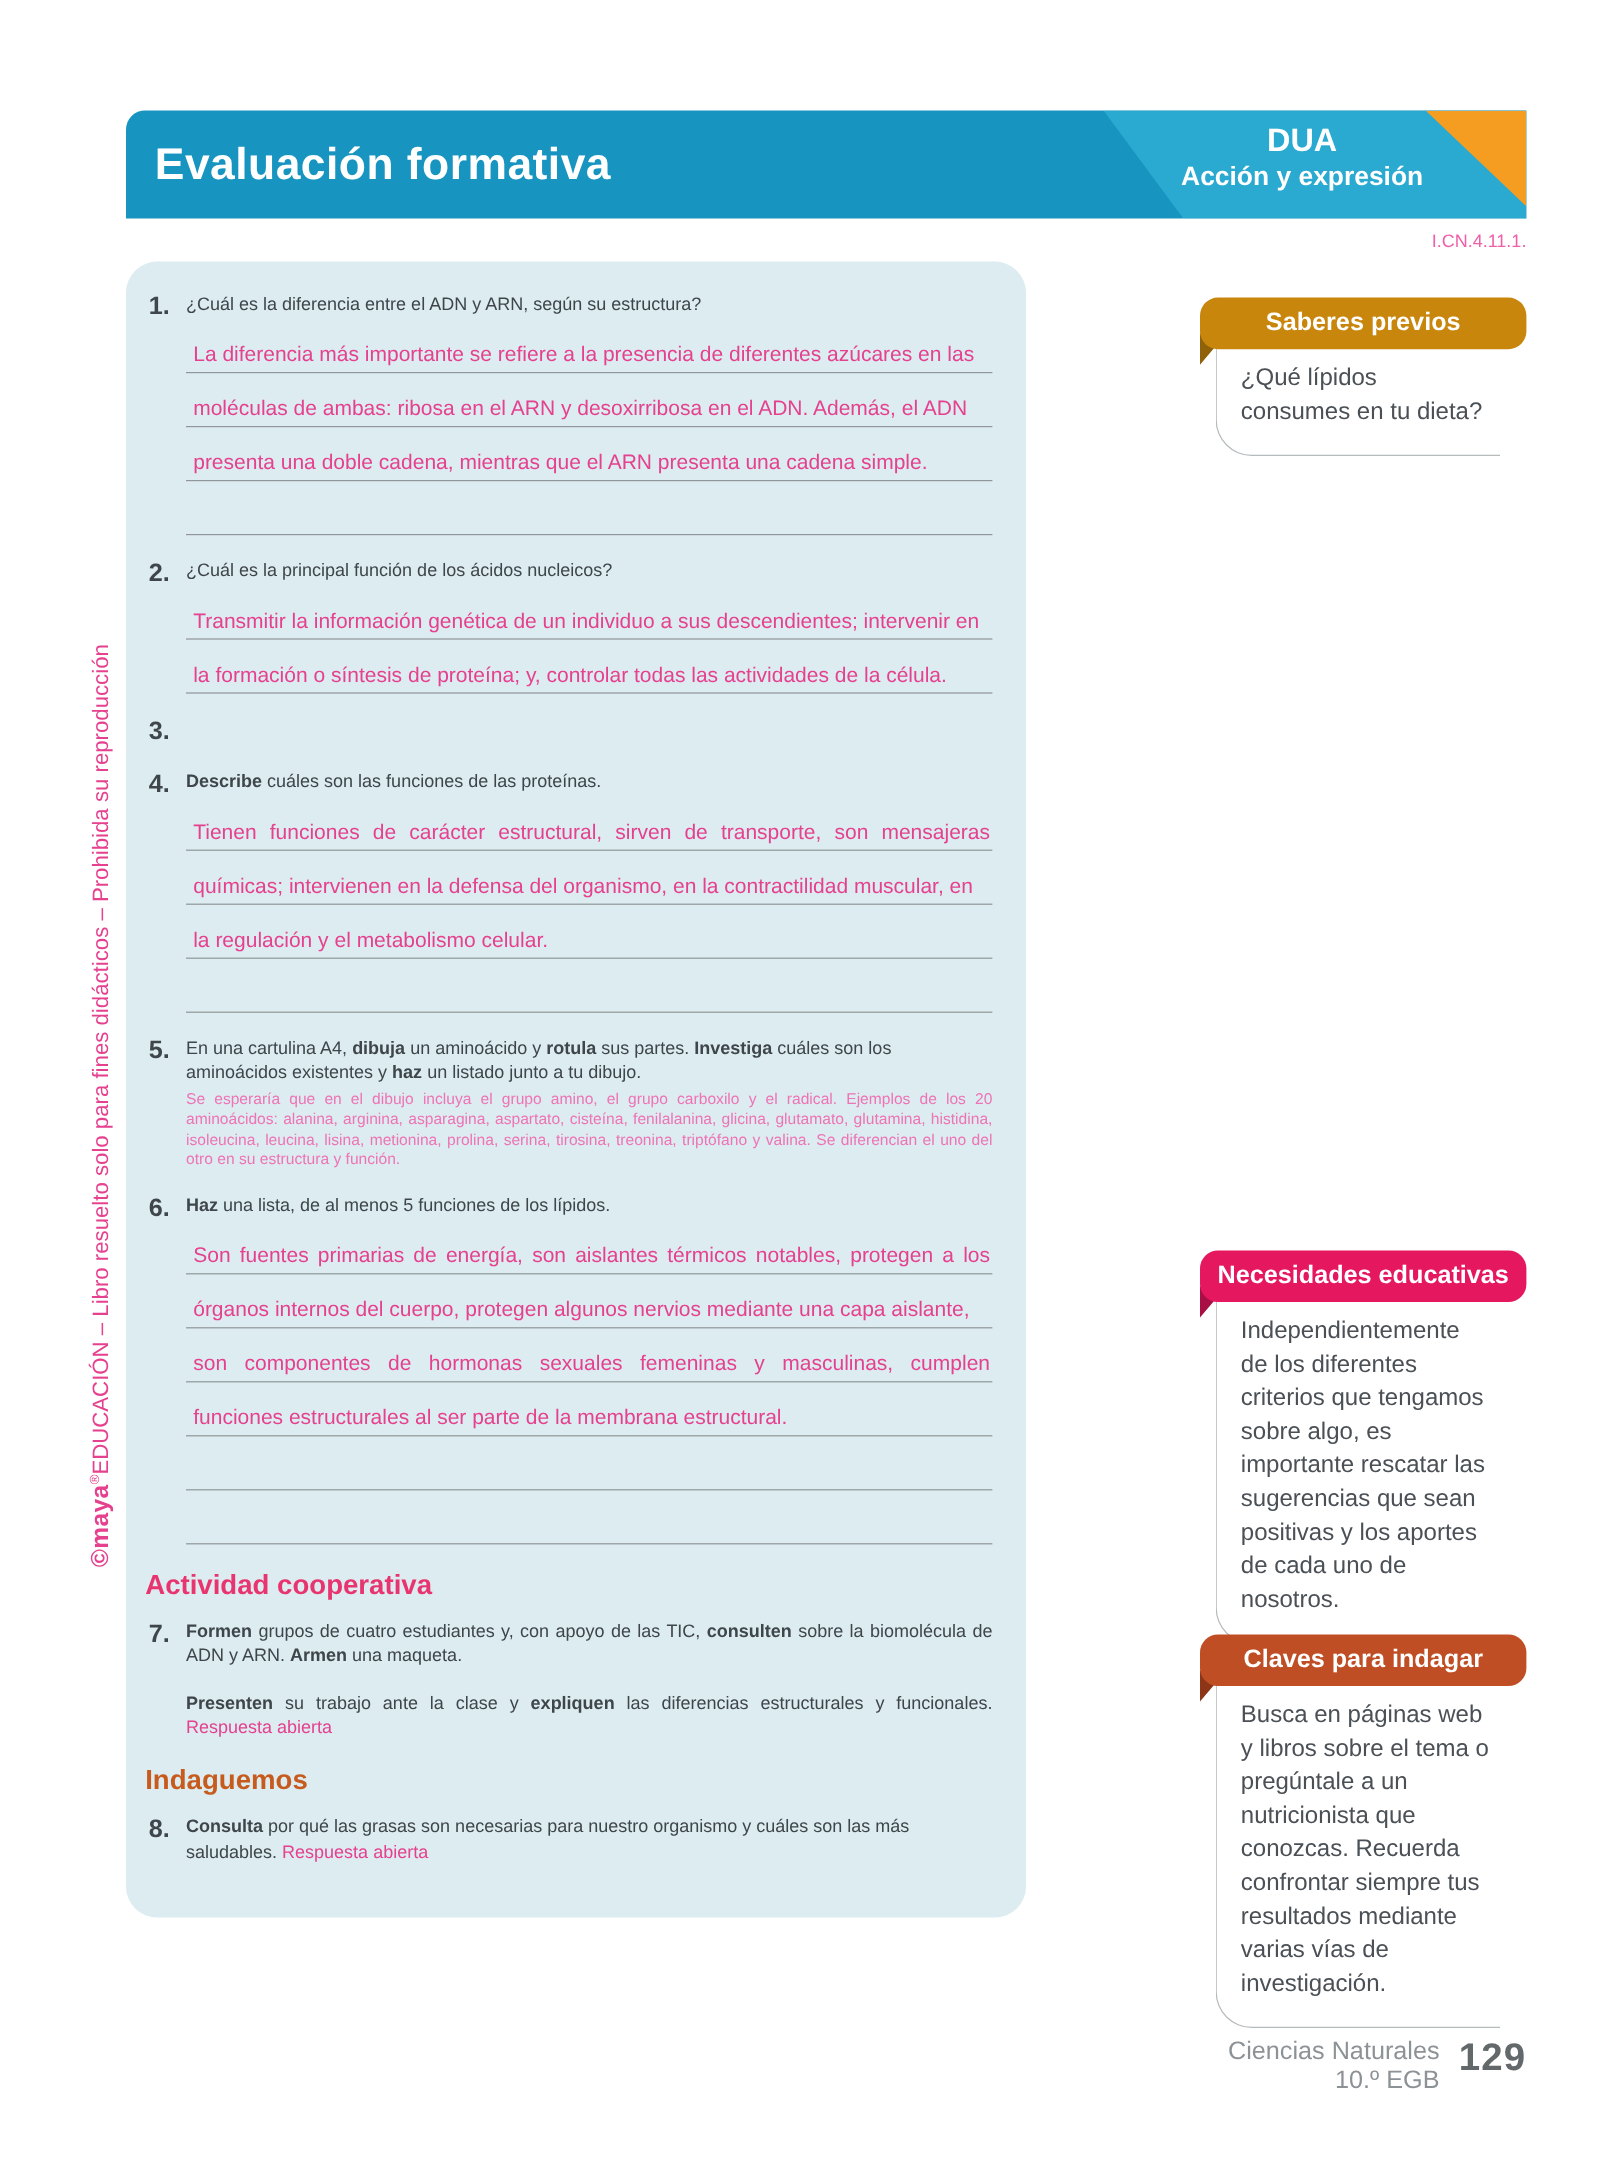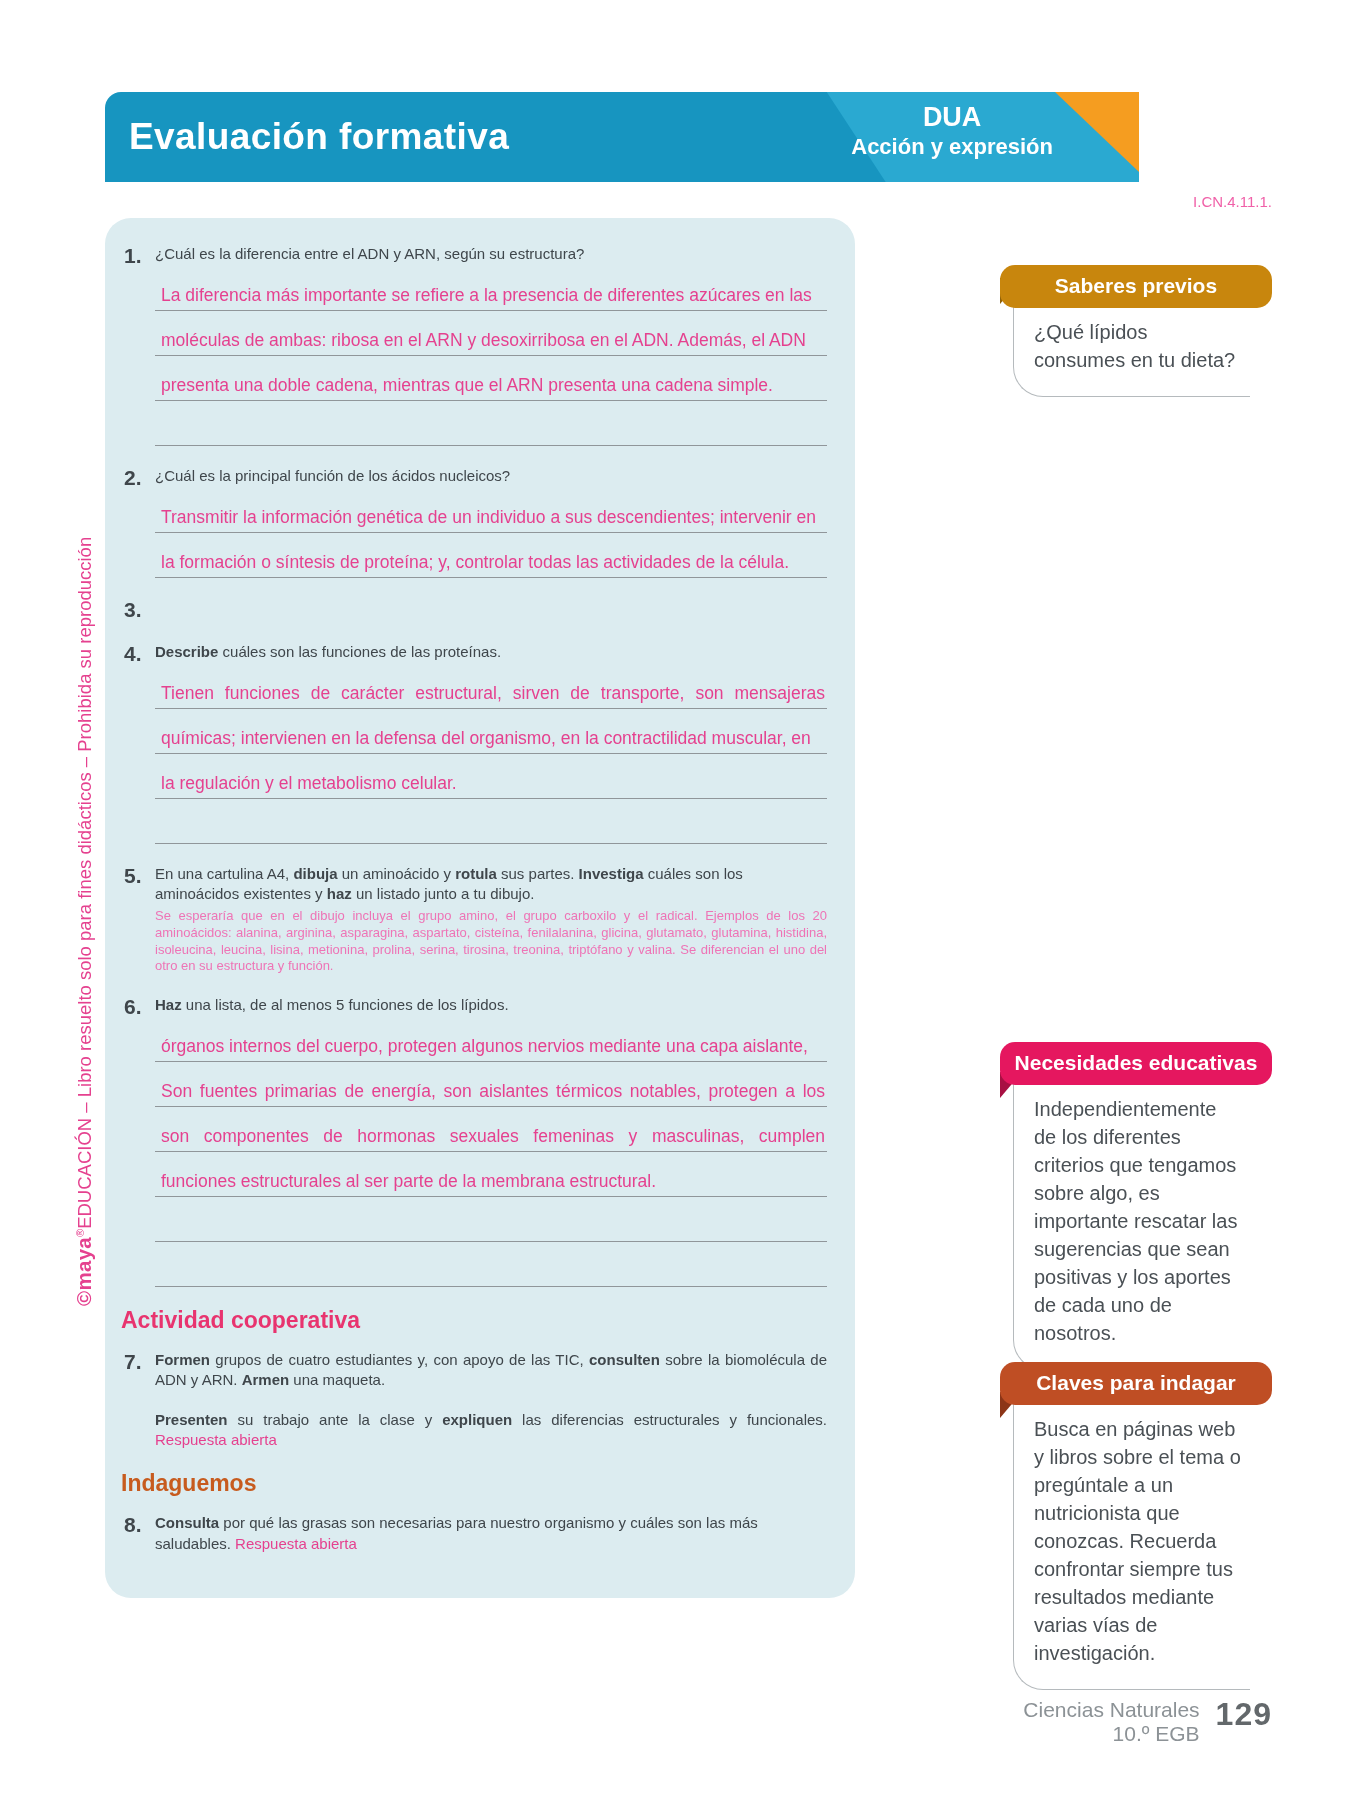--- a/index.html
+++ b/index.html
@@ -2,21 +2,21 @@
 <html lang="es"><head>
 <meta charset="utf-8">
 <style>
   html,body{margin:0;padding:0;}
   body{
     width:1350px;height:1800px;position:relative;background:#ffffff;
     font-family:"Liberation Sans", sans-serif;overflow:hidden;
   }
   
   .banner{
-    position:absolute;left:105px;top:92px;width:1034px;height:90px;
+    position:absolute;left:105px;top:92px;width:1167px;height:90px;
     background:#1795c0;border-radius:16px 0 0 0;overflow:hidden;
   }
   .banner-light{
     position:absolute;inset:0;background:#2aa9d1;
     clip-path:polygon(69.8% 0, 100% 0, 100% 100%, 75.5% 100%);
   }
   .banner-corner{
     position:absolute;top:0;right:0;width:84px;height:80px;background:#f59d20;
     clip-path:polygon(0 0, 100% 0, 100% 100%);
   }
@@ -162,26 +162,26 @@
       <div class="q-body">
         <div class="q-text"><span>En una cartulina A4, </span><span class="seg-bold ">dibuja</span><span> un aminoácido y </span><span class="seg-bold ">rotula</span><span> sus partes. </span><span class="seg-bold ">Investiga</span><span> cuáles son los aminoácidos existentes y </span><span class="seg-bold ">haz</span><span> un listado junto a tu dibujo.</span></div>
         <div class="q-note">Se esperaría que en el dibujo incluya el grupo amino, el grupo carboxilo y el radical. Ejemplos de los 20 aminoácidos: alanina, arginina, asparagina, aspartato, cisteína, fenilalanina, glicina, glutamato, glutamina, histidina, isoleucina, leucina, lisina, metionina, prolina, serina, tirosina, treonina, triptófano y valina. Se diferencian el uno del otro en su estructura y función.</div>
       </div>
     </div>
     <div class="q-row">
       <div class="q-num">6.</div>
       <div class="q-body">
         <div class="q-text"><span class="seg-bold ">Haz</span><span> una lista, de al menos 5 funciones de los lípidos.</span></div>
         <div class="ans-wrap">
-          <div class="ans-line">
-            <span class="ans-text">órganos internos del cuerpo, protegen algunos nervios mediante una capa aislante,</span>
-          </div>
           <div class="ans-line justify">
             <span class="ans-text">Son fuentes primarias de energía, son aislantes térmicos notables, protegen a los</span>
           </div>
+          <div class="ans-line">
+            <span class="ans-text">órganos internos del cuerpo, protegen algunos nervios mediante una capa aislante,</span>
+          </div>
           <div class="ans-line justify">
             <span class="ans-text">son componentes de hormonas sexuales femeninas y masculinas, cumplen</span>
           </div>
           <div class="ans-line">
             <span class="ans-text">funciones estructurales al ser parte de la membrana estructural.</span>
           </div>
           <div class="ans-line">
             <span class="ans-text"></span>
           </div>
           <div class="ans-line">
@@ -207,21 +207,21 @@
     <div class="q-row">
       <div class="q-num">8.</div>
       <div class="q-body">
         <div class="q-text"><span class="seg-bold ">Consulta</span><span> por qué las grasas son necesarias para nuestro organismo y cuáles son las más saludables.  </span><span class="seg-pink">Respuesta abierta</span></div>
       </div>
     </div>
   </div>
 
 <div id="side-boxes">
     <div class="side-box" style="top: 248px;">
-      <div class="side-box-header" style="background: rgb(200, 134, 13); margin-top: 17px;">Saberes previos</div>
+      <div class="side-box-header" style="background: rgb(200, 134, 13);">Saberes previos</div>
       <div class="side-box-fold" style="border-top-color: rgb(143, 97, 9);"></div>
       <div class="side-box-body">¿Qué lípidos consumes en tu dieta?</div>
     </div>
     <div class="side-box" style="top: 1042px;">
       <div class="side-box-header" style="background: rgb(229, 23, 95);">Necesidades educativas</div>
       <div class="side-box-fold" style="border-top-color: rgb(168, 16, 67);"></div>
       <div class="side-box-body">Independientemente de los diferentes criterios que tengamos sobre algo, es importante rescatar las sugerencias que sean positivas y los aportes de cada uno de nosotros.</div>
     </div>
     <div class="side-box" style="top: 1362px;">
       <div class="side-box-header" style="background: rgb(191, 78, 36);">Claves para indagar</div>

